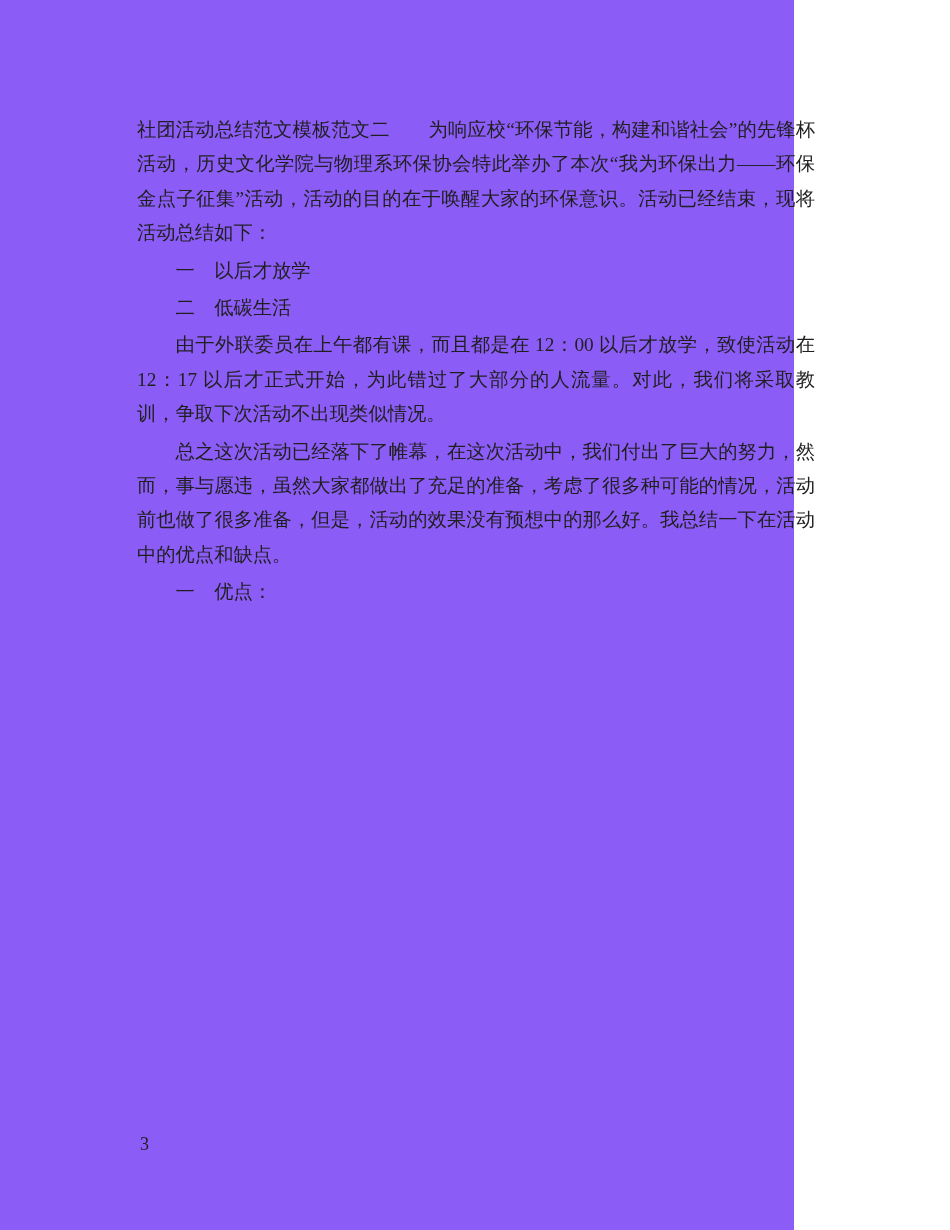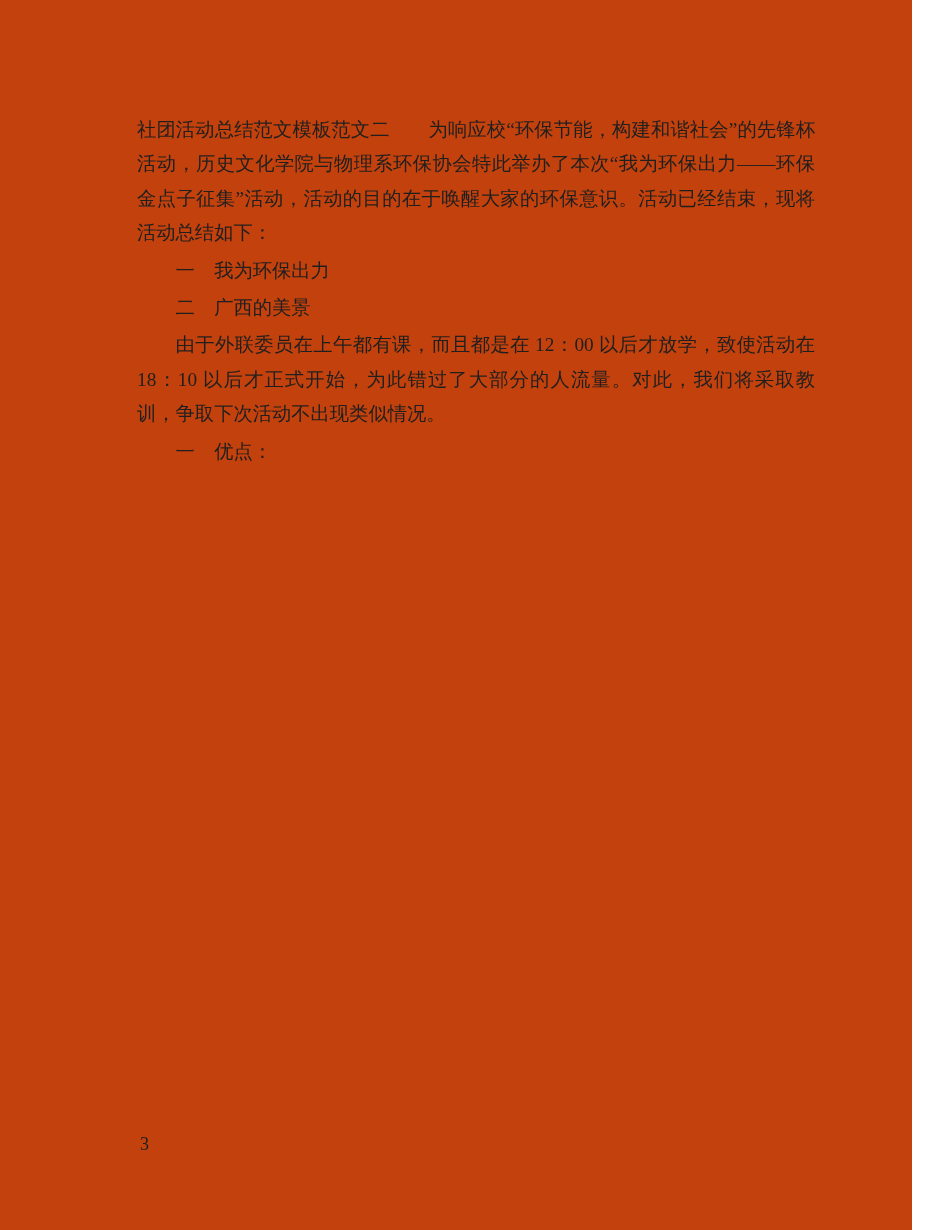--- a/index.html
+++ b/index.html
@@ -7,23 +7,23 @@
     padding: 0;
     width: 950px;
     height: 1230px;
     background: #ffffff;
     overflow: hidden;
   }
   .page {
     position: absolute;
     left: 0;
     top: 0;
-    width: 912px;
+    width: 794px;
     height: 1230px;
-    background: #c2410c;
+    background: #8b5cf6;
   }
   .content {
     position: absolute;
     left: 137px;
     top: 113px;
     width: 678px;
     font-family: "Liberation Serif", "DejaVu Serif", serif;
     font-size: 19.3px;
     line-height: 34.4px;
     color: #1f1f1f;
@@ -50,19 +50,20 @@
     line-height: 22px;
     color: #1f1f1f;
   }
 </style>
 </head>
 <body>
 
 <div class="page">
   <div class="content">
     <p class="para">社团活动总结范文模板范文二　　为响应校“环保节能，构建和谐社会”的先锋杯活动，历史文化学院与物理系环保协会特此举办了本次“我为环保出力——环保金点子征集”活动，活动的目的在于唤醒大家的环保意识。活动已经结束，现将活动总结如下：</p>
-    <p class="para indent">一　我为环保出力</p>
-    <p class="para indent">二　广西的美景</p>
-    <p class="para indent">由于外联委员在上午都有课，而且都是在 12：00 以后才放学，致使活动在 18：10 以后才正式开始，为此错过了大部分的人流量。对此，我们将采取教训，争取下次活动不出现类似情况。</p>
+    <p class="para indent">一　以后才放学</p>
+    <p class="para indent">二　低碳生活</p>
+    <p class="para indent">由于外联委员在上午都有课，而且都是在 12：00 以后才放学，致使活动在 12：17 以后才正式开始，为此错过了大部分的人流量。对此，我们将采取教训，争取下次活动不出现类似情况。</p>
+    <p class="para indent">总之这次活动已经落下了帷幕，在这次活动中，我们付出了巨大的努力，然而，事与愿违，虽然大家都做出了充足的准备，考虑了很多种可能的情况，活动前也做了很多准备，但是，活动的效果没有预想中的那么好。我总结一下在活动中的优点和缺点。</p>
     <p class="para indent">一　优点：</p>
   </div>
   <div class="footer">3</div>
 </div>
 
 </body></html>

